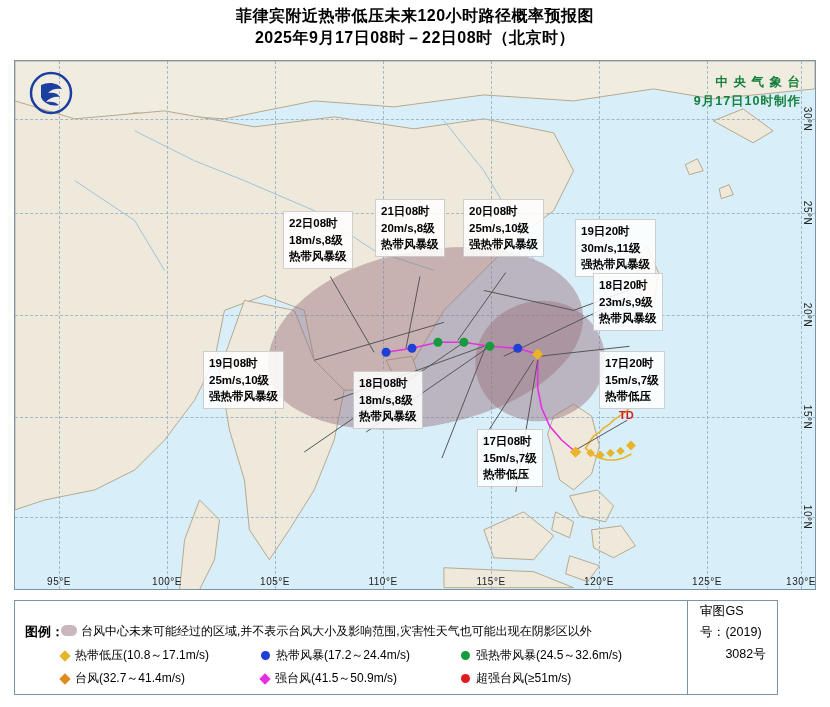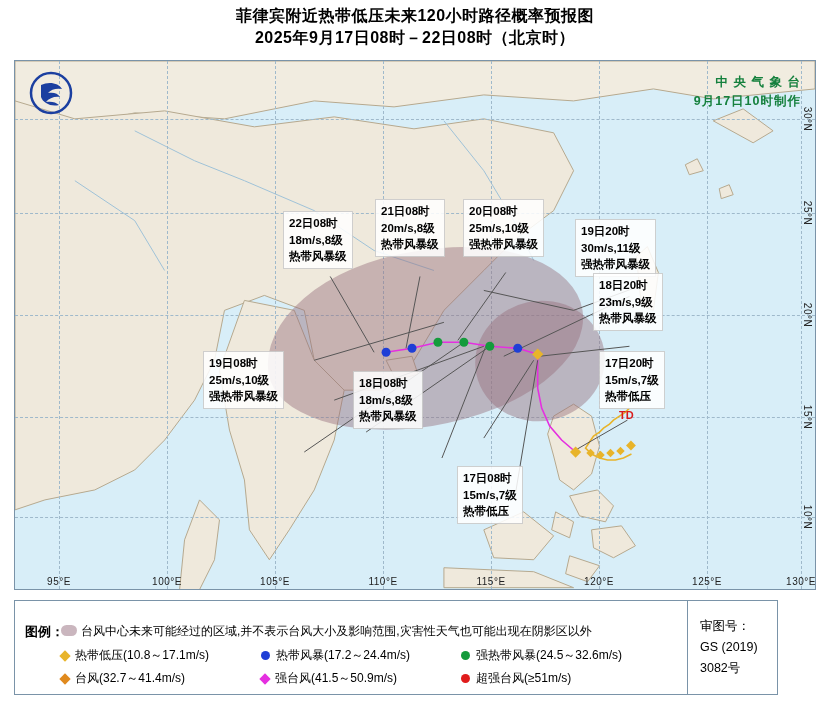--- a/index.html
+++ b/index.html
@@ -96,21 +96,21 @@
 
   
   .legend-panel {
     position: absolute; left: 14px; top: 600px; width: 764px; height: 95px;
     border: 1px solid #7a93a8; background: #ffffff;
   }
   .legend-left { position:absolute; left:0; top:0; width: 672px; height: 100%; padding: 8px 10px; }
   .legend-divider { position:absolute; left: 672px; top:0; bottom:0; width:1px; background:#7a93a8; }
   .legend-right {
     position:absolute; left: 673px; top:0; right:0; height:100%;
-    display:flex; flex-direction:column; justify-content:center; align-items:flex-start;
+    display:flex; flex-direction:row; justify-content:center; align-items:flex-start;
     padding-left: 12px; font-size: 12.5px; line-height:1.7;
   }
   .legend-title { position:absolute; left:10px; top:22px; font-size: 13px; font-weight:bold; }
   .legend-note { position:absolute; left:66px; top:22px; font-size: 12px; }
   .legend-note-swatch {
     position:absolute; left:46px; top:24px; width:16px; height:11px;
     background: rgba(150,110,125,0.5); border-radius: 6px;
   }
   .legend-grid {
     position:absolute; left:46px; top:46px; width: 610px;
@@ -310,21 +310,21 @@
         <div>25m/s,10级</div>
         <div>强热带风暴级</div>
       </div>
 
       <div class="callout" style="left:338px; top:310px;">
         <div>18日08时</div>
         <div>18m/s,8级</div>
         <div>热带风暴级</div>
       </div>
 
-      <div class="callout" style="left:442px; top:368px;margin-top:37px;">
+      <div class="callout" style="left:462px; top:368px;">
         <div>17日08时</div>
         <div>15m/s,7级</div>
         <div>热带低压</div>
       </div>
 
       <div class="td-text" style="left:604px; top:348px;">TD</div>
     </div>
   </div>
 
   <div class="legend-panel">

